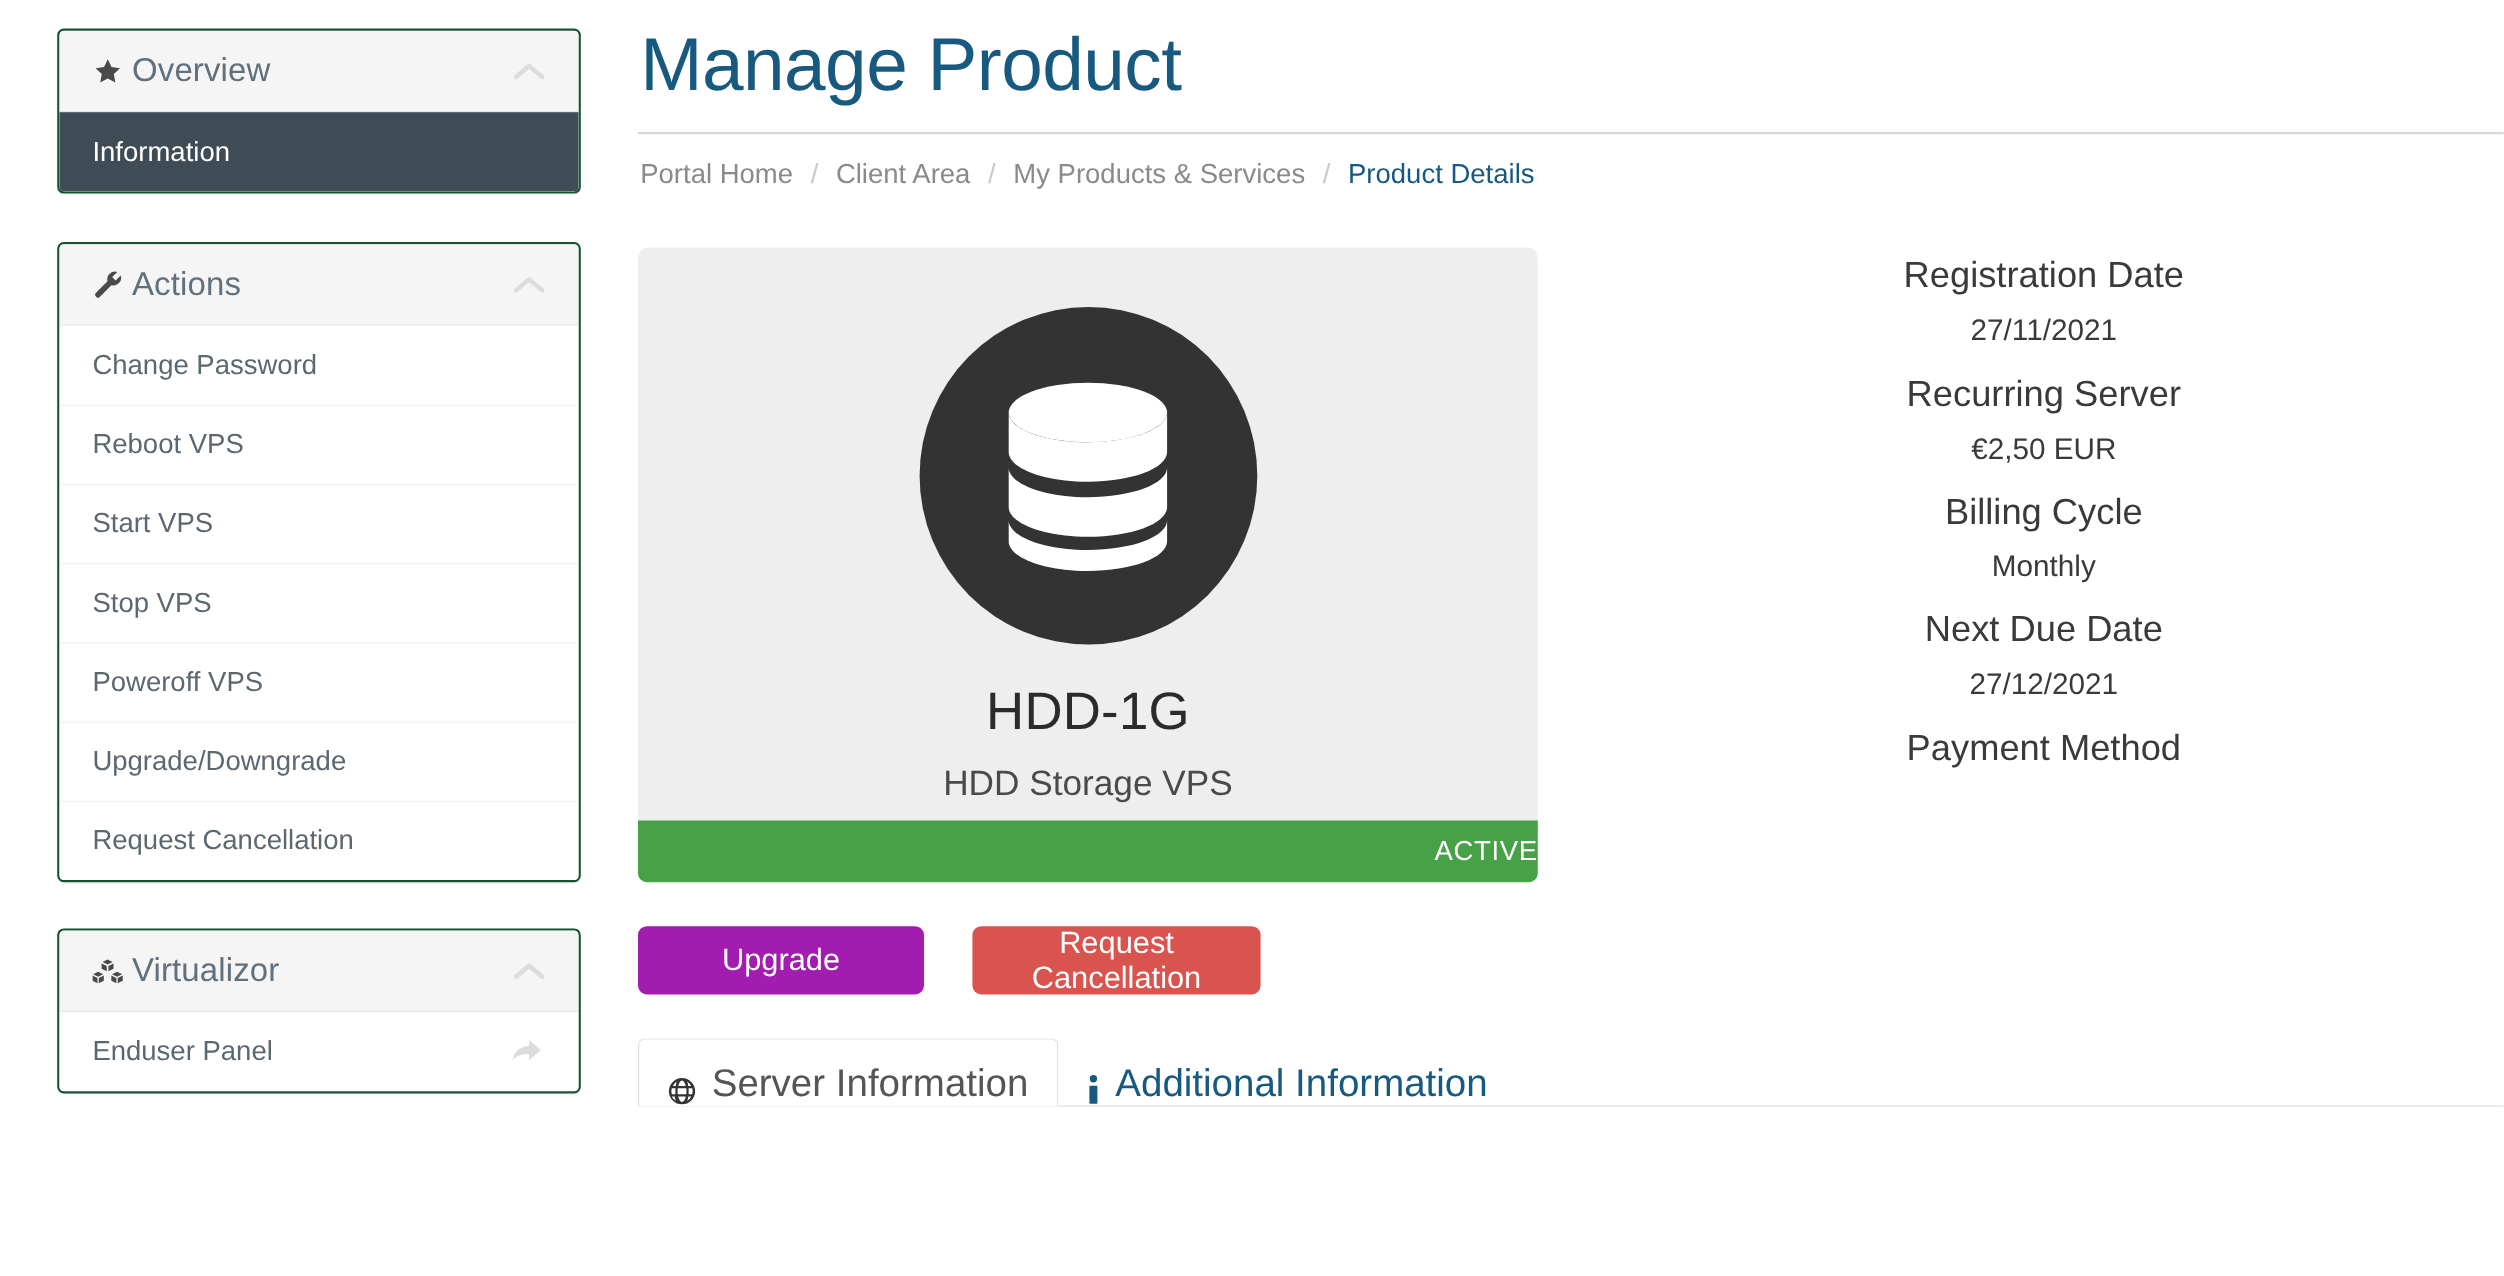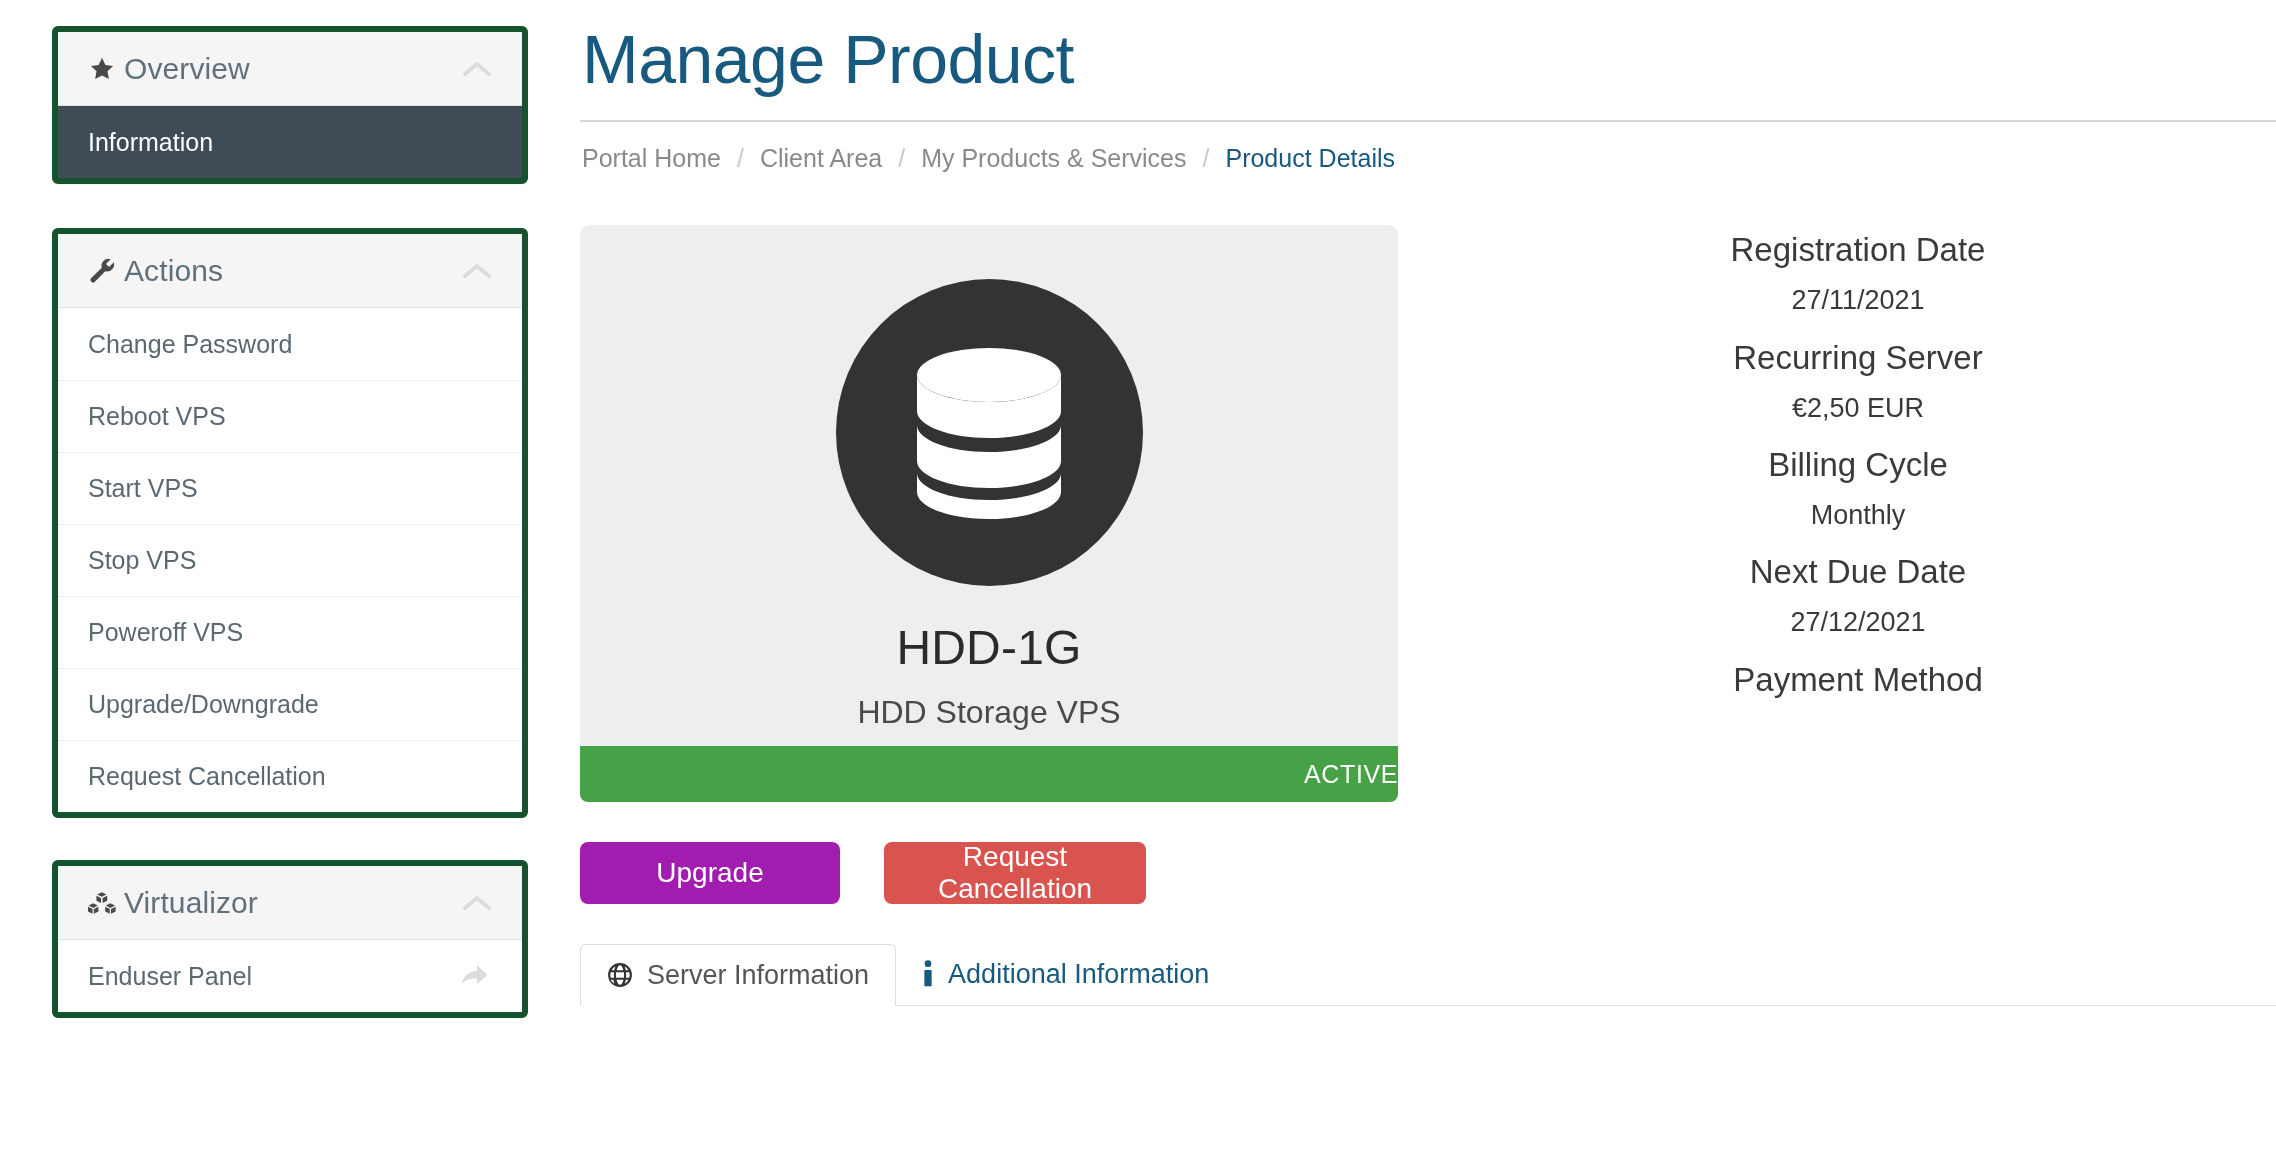--- a/index.html
+++ b/index.html
@@ -23,21 +23,21 @@
 
   
   .sidebar {
     width: 580px;
     flex: 0 0 580px;
     padding: 26px 52px 0 52px;
   }
 
   .panel {
     background: #ffffff;
-    border: 6px solid #14532d;
+    border: 2px solid #14532d;
     border-radius: 6px;
     margin-bottom: 42px;
     overflow: hidden;
     box-shadow: 0 1px 1px rgba(0,0,0,0.04);
   }
 
   .panel-head {
     background: #f5f5f5;
     border-bottom: 1px solid #e3e3e3;
     height: 74px;
@@ -216,23 +216,23 @@
     width: calc(100% + 1280px);
   }
   .tabs {
     display: flex;
     align-items: flex-end;
     border-bottom: 1px solid #dddddd;
     height: 62px;
   }
   .tab {
     display: flex;
-    align-items: center;
+    align-items: flex-end;
     gap: 14px;
-    font-size: 27px;
+    font-size: 35px;
     height: 62px;
     padding: 0 26px;
     cursor: pointer;
     color: #17597f;
     white-space: nowrap;
   }
   .tab.active {
     color: #555555;
     background: #ffffff;
     border: 1px solid #dddddd;

